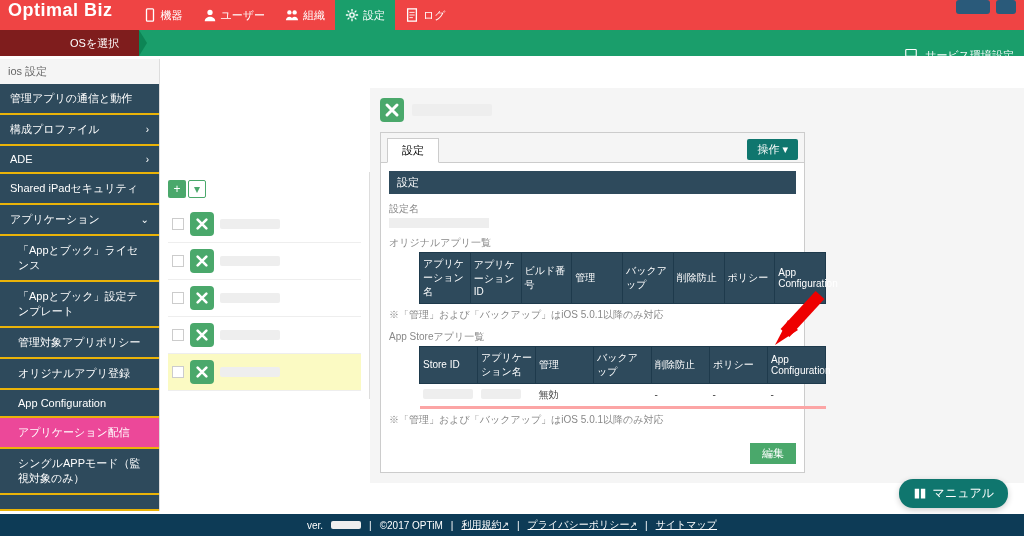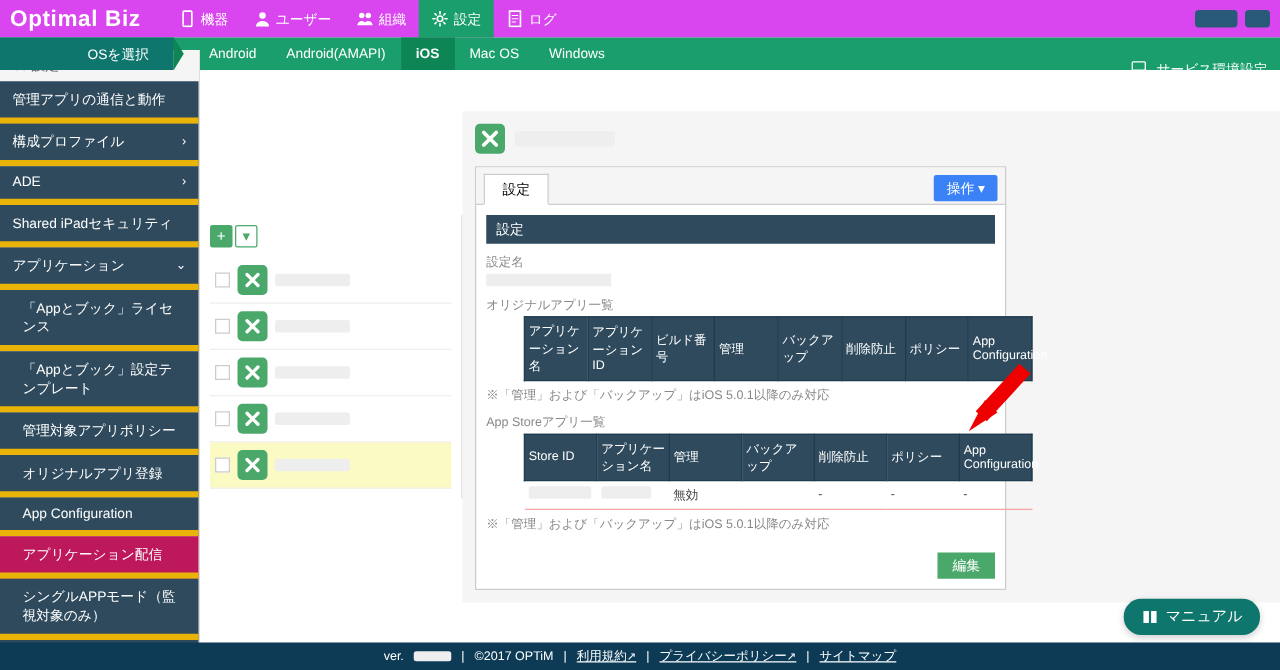--- a/index.html
+++ b/index.html
@@ -1,72 +1,72 @@
 <!DOCTYPE html>
 <html><head>
 <meta charset="utf-8">
 <style>
   * { box-sizing: border-box; margin: 0; padding: 0; }
   body { font-family: "Meiryo", "Hiragino Kaku Gothic Pro", sans-serif; font-size: 11px; background: #f0f0f0; width: 1024px; height: 536px; overflow: hidden; position: relative; }
   
-  .topbar { background: #d946ef; color: #fff; height: 30px; display: flex; align-items: center; padding: 0 8px; }
+  .topbar { background: #ef4444; color: #fff; height: 30px; display: flex; align-items: flex-start; padding: 0 8px; }
   .brand { font-size: 18px; font-weight: bold; letter-spacing: 0.5px; margin-right: 20px; }
   .topnav { display: flex; align-items: center; height: 100%; }
   .topnav-item { display: flex; align-items: center; gap: 4px; padding: 0 10px; height: 100%; cursor: pointer; color: #fff; }
   .topnav-item.active { background: #1a9e6b; }
   .topnav-icon { width: 14px; height: 14px; display: inline-flex; align-items: center; justify-content: center; }
   .topbar-right { margin-left: auto; display: flex; align-items: center; gap: 6px; }
   .pill { background: #2a5a7a; border-radius: 3px; width: 34px; height: 14px; }
   
   .subbar { background: #1a9e6b; color: #fff; height: 26px; display: flex; align-items: center; }
-  .sub-os { background: #0f766e; height: 100%; display: flex; align-items: center; padding: 0 20px 0 70px; position: relative; }
+  .sub-os { background: #7f1d1d; height: 100%; display: flex; align-items: center; padding: 0 20px 0 70px; position: relative; }
   .sub-os::after { content: ""; border-left: 8px solid #0d8555; border-top: 13px solid transparent; border-bottom: 13px solid transparent; position: absolute; left: 100%; top:0; }
   .sub-tabs { display: flex; height: 100%; margin-left: 16px; }
   .sub-tab { padding: 0 12px; display: flex; align-items: center; height: 100%; cursor: pointer; color:#fff; }
   .sub-tab.active { background: #0d8555; font-weight: bold; }
   .sub-right { margin-left: auto; padding-right: 10px; display: flex; gap: 8px; cursor:pointer;margin-top:25px; }
   .sub-right-icon { width:12px; height:12px; }
   
   .workspace { display: flex; background: #fff; height: calc(100% - 30px - 26px - 22px); align-items: center; }
   
   .sidebar { width: 160px; background: #fff; border-right: 1px solid #ddd; overflow: hidden; }
   .sidebar-title { background: #f5f5f5; color: #666; padding: 5px 8px; font-size: 11px; }
-  .side-item { background: #2e4a5c; color: #fff; padding: 7px 10px; font-size: 11px; border-bottom: 5px solid #eab308; cursor: pointer; display:flex; align-items:center; justify-content:space-between; }
+  .side-item { background: #2e4a5c; color: #fff; padding: 7px 10px; font-size: 11px; border-bottom: 2px solid #eab308; cursor: pointer; display:flex; align-items:center; justify-content:space-between; }
   .side-item.sub { padding-left: 18px; }
-  .side-item.active { background: #be185d; }
+  .side-item.active { background: #ec4899; }
   .side-item .chev { font-size: 10px; }
   
   .middle-col { width: 210px; background: #fff; border-right: 1px solid #ddd; padding: 8px; }
   .mid-top { display:flex; gap:2px; margin-bottom: 8px; }
   .mid-btn { width: 18px; height: 18px; background: #4aa86b; color: #fff; display:flex; align-items:center; justify-content:center; font-size: 12px; border-radius: 2px; cursor:pointer; }
   .mid-btn.alt { background:#fff; color:#4aa86b; border:1px solid #4aa86b; }
   .profile-row { display:flex; align-items:center; gap:6px; padding: 6px 4px; border-bottom:1px solid #eee; cursor:pointer; }
   .profile-row.selected { background: #fbfac3; }
   .profile-check { width: 12px; height: 12px; border:1px solid #ccc; background:#fff; }
   .profile-icon { width: 24px; height: 24px; background:#4aa86b; border-radius:4px; display:flex; align-items:center; justify-content:center; }
   .profile-icon svg { fill:#fff; }
   .profile-name { width:60px; height:10px; background:#eee; border-radius:2px; }
   
   .main-col { flex:1; background:#f5f5f5; padding: 10px; display:flex; flex-direction:column; gap:10px; overflow:auto; }
   .main-header { display:flex; align-items:center; gap:8px; }
   .main-header .profile-name { width:80px; height:12px; }
   
   .panel-wrap { background:#fff; border:1px solid #ccc; padding: 0; width: 425px; }
   .panel-tabs { display:flex; justify-content:space-between; align-items:center; padding: 4px 6px 0 6px; background:#f5f5f5; border-bottom:1px solid #ccc; }
   .ptab { background:#fff; border:1px solid #ccc; border-bottom:1px solid #fff; padding: 4px 14px; font-size:11px; position:relative; top:1px; cursor:pointer; }
-  .ops-btn { background:#3b82f6; color:#fff; padding:3px 10px; font-size:11px; border-radius:2px; cursor:pointer; }
+  .ops-btn { background:#0f766e; color:#fff; padding:3px 10px; font-size:11px; border-radius:2px; cursor:pointer; }
   
   .panel-body { padding: 8px; }
   .panel-title { background:#2e4a5c; color:#fff; padding:4px 8px; font-size:11px; margin-bottom:8px; }
   .fld-label { color:#888; font-size:10px; margin-bottom:2px; }
   .fld-blank { width:100px; height:10px; background:#eee; margin-bottom:8px; }
   
   .tbl { border-collapse: collapse; width: 100%; font-size:10px; margin-bottom:4px; table-layout:fixed;margin-left:30px; }
   .tbl th { background:#2e4a5c; color:#fff; padding:4px 3px; font-weight:normal; border:1px solid #1e3a4c; text-align:left; font-size:10px; }
-  .tbl td { padding:4px 3px; border-bottom:1px solid #fca5a5; color:#444; }
+  .tbl td { padding:4px 3px; border-bottom:3px solid #fca5a5; color:#444; }
   .note { color:#888; font-size:10px; margin-bottom:8px; }
   .edit-btn { background:#4aa86b; color:#fff; padding:3px 12px; font-size:11px; border:none; cursor:pointer; float:right; margin-top:8px; }
   .panel-body::after { content:""; display:block; clear:both; }
   .blur { background:#eee; color:transparent; border-radius:2px; display:inline-block; width:50px; height:10px; }
   
   .footer { height:22px; background:#0d3b56; color:#fff; display:flex; align-items:center; justify-content:center; gap:8px; font-size:10px; position:absolute; bottom:0; left:0; right:0; }
   .footer a { color:#fff; text-decoration:underline; cursor:pointer; }
   
   .manual-btn { position:absolute; right:16px; bottom:28px; background:#0f766e; color:#fff; padding:6px 14px; border-radius:14px; font-size:12px; display:flex; align-items:center; gap:6px; cursor:pointer; box-shadow:0 2px 6px rgba(0,0,0,0.2); }
   
@@ -127,27 +127,20 @@
       </div>
     </div>
   <div class="topbar-right">
     <div class="pill"></div>
     <div class="pill" style="width:20px"></div>
   </div>
 </div>
 
 <div class="subbar">
   <div class="sub-os">OSを選択</div>
-  <div class="sub-tabs" id="subtabs">
-      <div class="sub-tab">Android</div>
-      <div class="sub-tab">Android(AMAPI)</div>
-      <div class="sub-tab active">iOS</div>
-      <div class="sub-tab">Mac OS</div>
-      <div class="sub-tab">Windows</div>
-    </div>
   <div class="sub-right">
     <svg class="sub-right-icon" viewBox="0 0 16 16">
         <rect x="1" y="2" width="14" height="9" rx="1" fill="none" stroke="#fff" stroke-width="1.5"></rect>
         <path d="M5 14h6" stroke="#fff" stroke-width="1.5"></path>
       </svg>
     <span>サービス環境設定</span>
   </div>
 </div>
 
 <div class="workspace">

